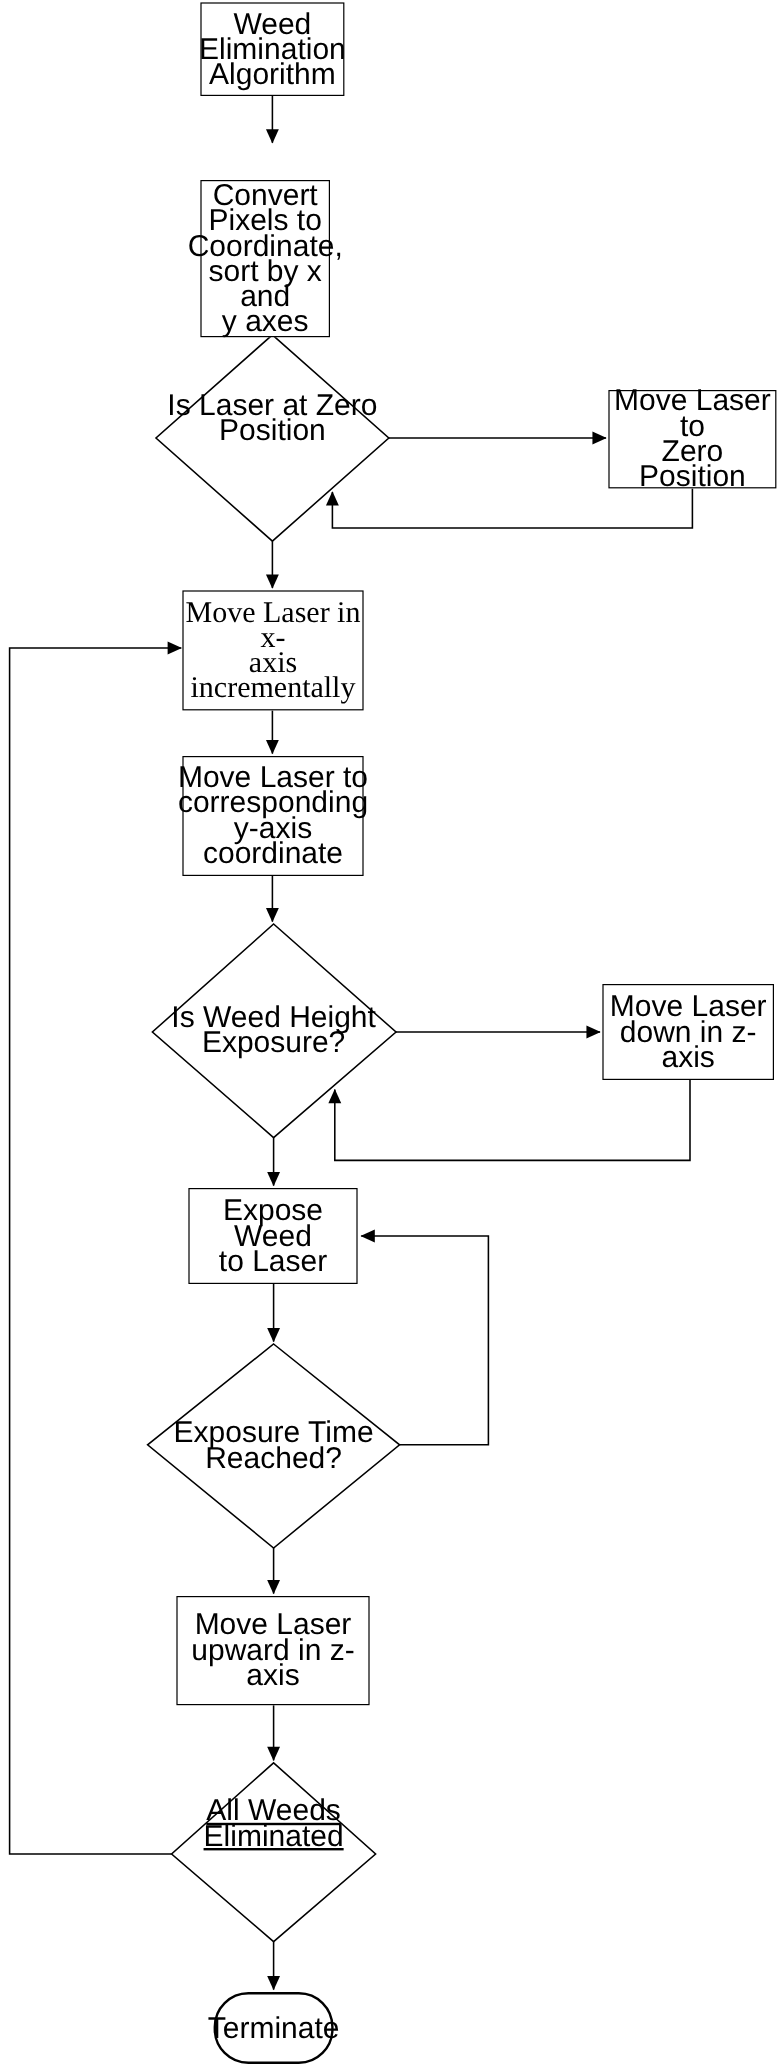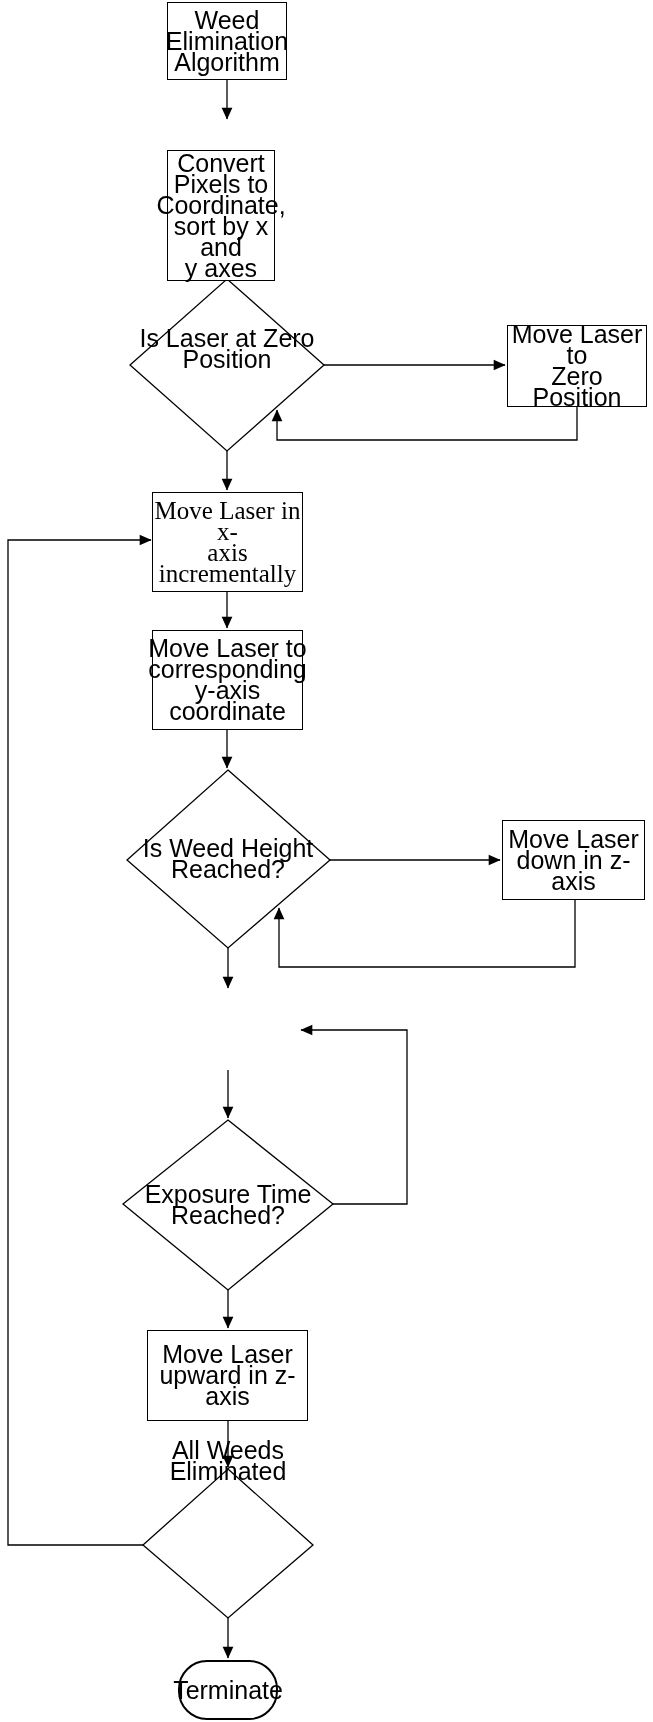--- a/index.html
+++ b/index.html
@@ -105,31 +105,33 @@
 incrementally</div>
 
   <div class="node rect" style="left:152px; top:630px; width:151px; height:100px;">Move Laser to
 corresponding
 y-axis
 coordinate</div>
 
   <div class="node rect" style="left:502px; top:820px; width:143px; height:80px;">Move Laser
 down in z-axis</div>
 
+  <div class="node rect" style="left:157px; top:990px; width:141px; height:80px;">Expose Weed
+to Laser</div>
 
   <div class="node rect" style="left:147px; top:1330px; width:161px; height:91px;">Move Laser
 upward in z-axis</div>
 
   <div class="node dlabel" style="left:137px; top:324px; width:180px; height:50px;">Is Laser at Zero
 Position</div>
 
   <div class="node dlabel" style="left:138px; top:834px; width:180px; height:50px;">Is Weed Height
-Reached?</div>
+Exposure?</div>
 
   <div class="node dlabel" style="left:138px; top:1180px; width:180px; height:50px;">Exposure Time
 Reached?</div>
 
-  <div class="node dlabel" style="left:138px; top:1436px; width:180px; height:50px;">All Weeds
+  <div class="node dlabel" style="left:138px; top:1495px; width:180px; height:50px;text-decoration:underline;">All Weeds
 Eliminated</div>
 
   <div class="node terminator" style="left:178px; top:1660px; width:100px; height:60px;">Terminate</div>
 
 </div>
 
 </body></html>

